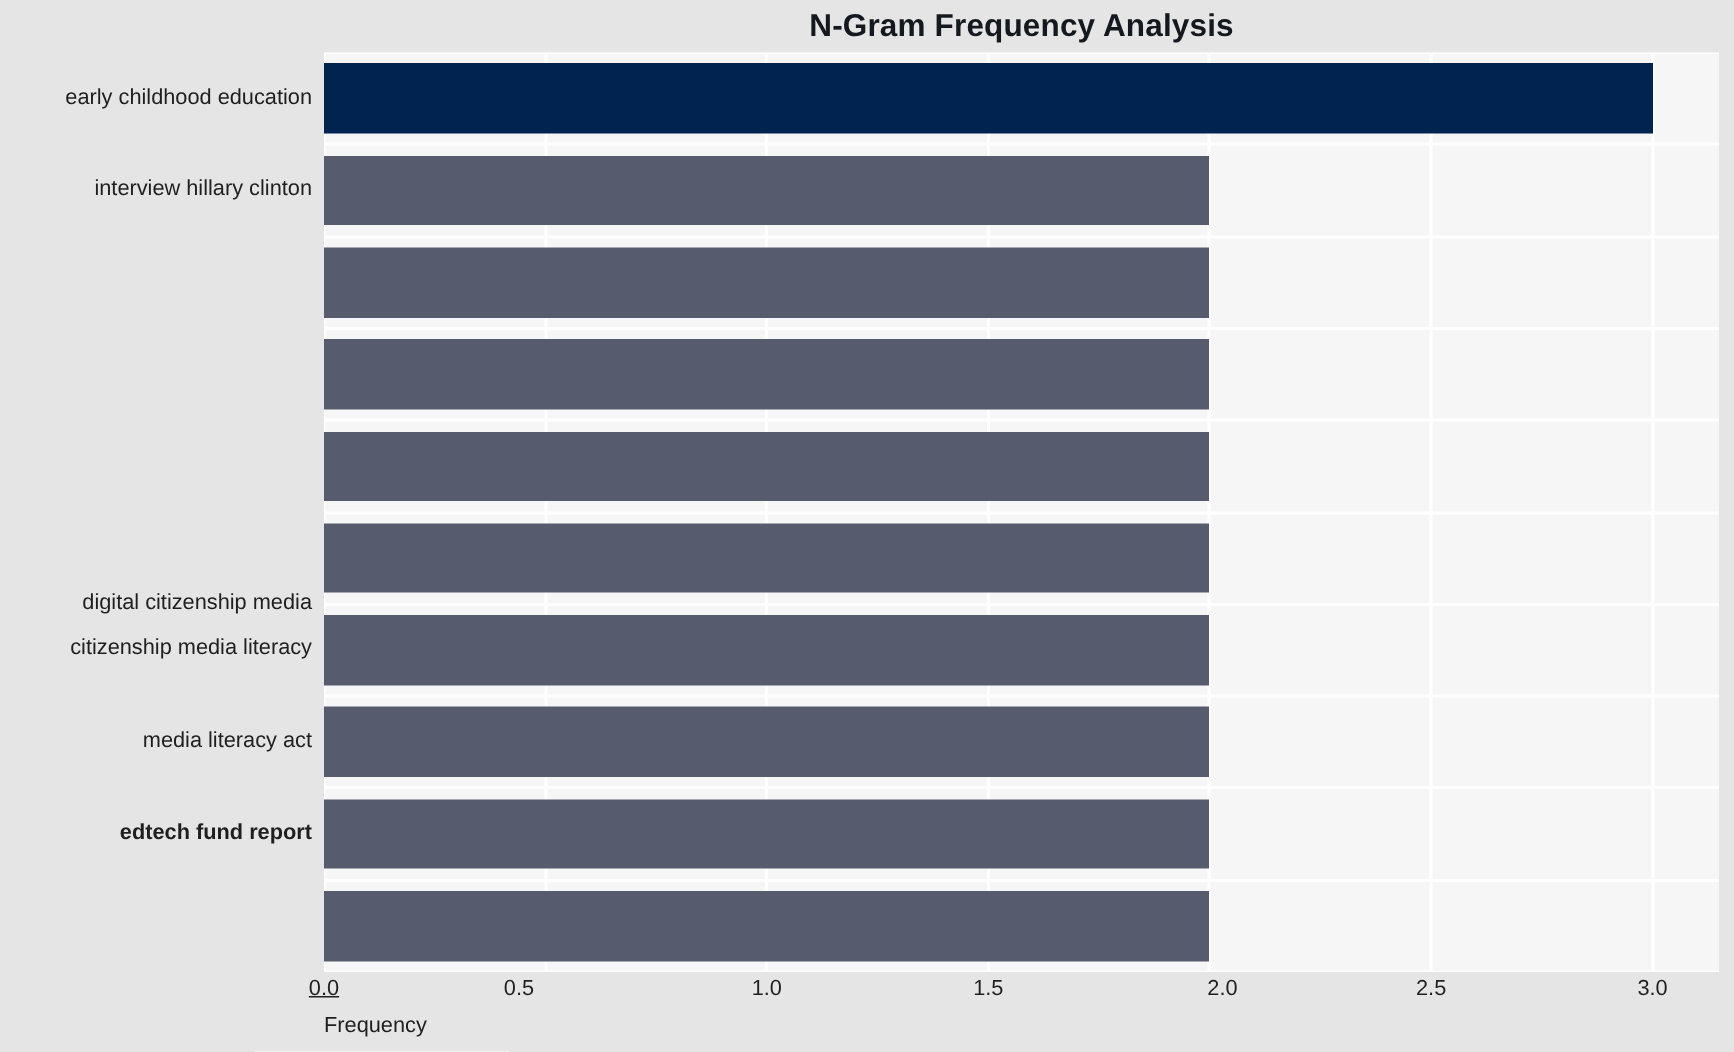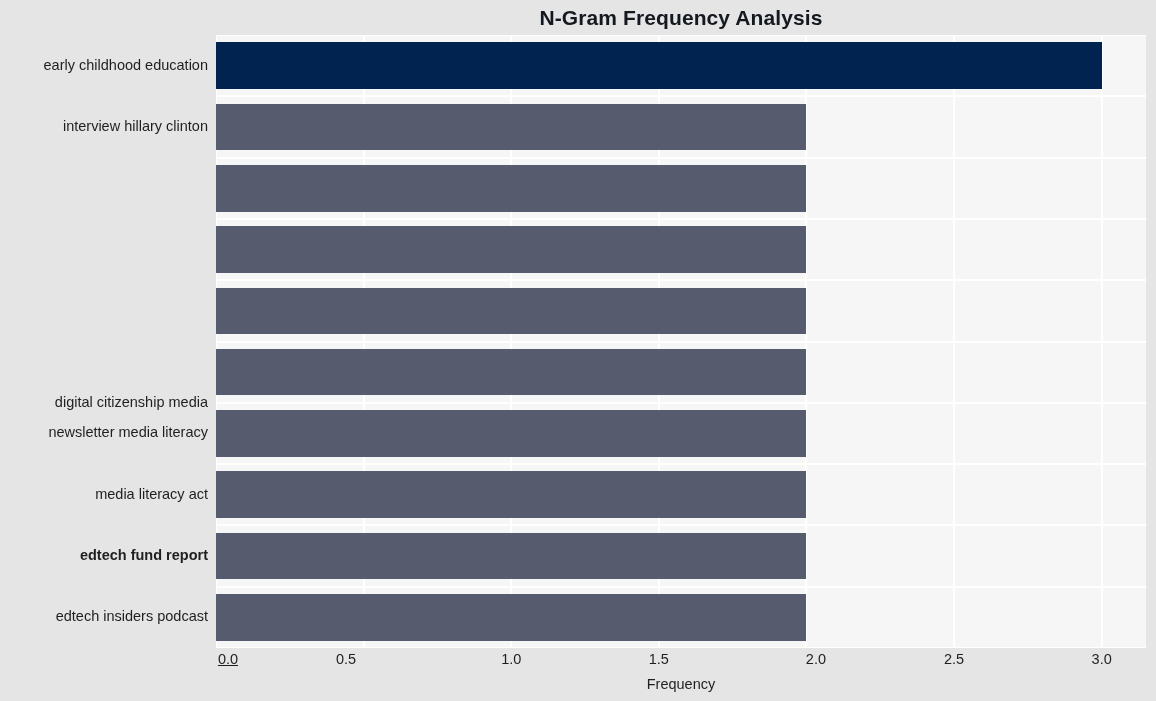--- a/index.html
+++ b/index.html
@@ -108,21 +108,20 @@
     color: #1f1f1f;
     line-height: 17px;
     white-space: nowrap;
   }
 
   #x-axis-title {
     position: absolute;
     left: 216px;
     top: 675px;
     width: 930px;
-    text-align: center;
     font-size: 14.5px;
     color: #1f1f1f;
     line-height: 18px;
     white-space: nowrap;
   }
 </style>
 </head>
 <body>
 
 <div id="figure" style="background: #e5e5e5;">
@@ -163,31 +162,30 @@
         <div class="bar" title="media literacy act: 2" style="top: 436.456px; height: 46.588px; width: 590.476px; background: rgb(86, 92, 109);"></div>
         <div class="bar" title="edtech fund report: 2" style="top: 497.756px; height: 46.588px; width: 590.476px; background: rgb(86, 92, 109);"></div>
         <div class="bar" title="edtech insiders podcast: 2" style="top: 559.056px; height: 46.588px; width: 590.476px; background: rgb(86, 92, 109);"></div>
       </div>
   </div>
 
   <div id="y-axis-labels">
       <div class="ytick" style="top: 82.95px;">interview hillary clinton</div>
       <div class="ytick" style="top: 21.65px;">early childhood education</div>
       <div class="ytick" style="top: 328.15px; margin-top: 31px;">digital citizenship media</div>
-      <div class="ytick" style="top: 389.45px;">newsletter media literacy</div>
+      <div class="ytick" style="top: 389.45px;">citizenship media literacy</div>
       <div class="ytick" style="top: 450.75px;">media literacy act</div>
       <div class="ytick" style="top: 512.05px; font-weight: bold;">edtech fund report</div>
-      <div class="ytick" style="top: 573.35px;">edtech insiders podcast</div>
     </div>
 
   <div id="x-axis-labels">
-      <div class="xtick" style="left: 12px; text-decoration: underline;">0.0</div>
+      <div class="xtick" style="left: 0px; text-decoration: underline;">0.0</div>
       <div class="xtick" style="left: 130px;">0.5</div>
       <div class="xtick" style="left: 295.238px;">1.0</div>
       <div class="xtick" style="left: 442.857px;">1.5</div>
-      <div class="xtick" style="left: 575px; text-align: right;">2.0</div>
+      <div class="xtick" style="left: 599px;">2.0</div>
       <div class="xtick" style="left: 738.095px;">2.5</div>
       <div class="xtick" style="left: 885.714px;">3.0</div>
     </div>
 
   <div id="x-axis-title">Frequency</div>
 
 </div>
 
 </body></html>

